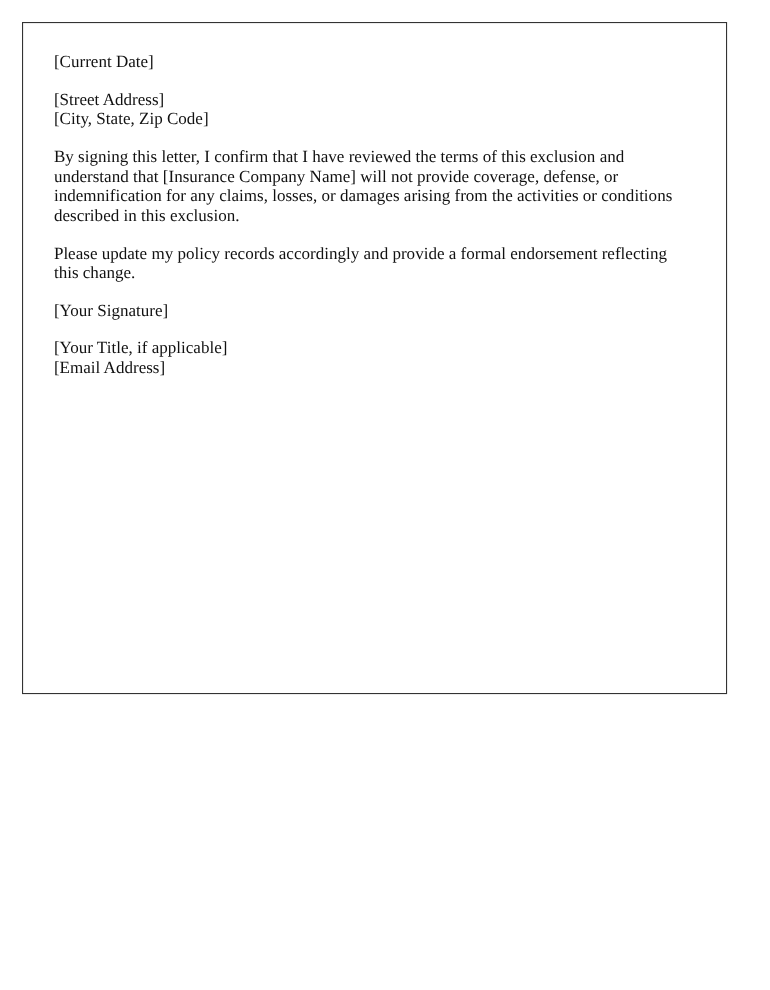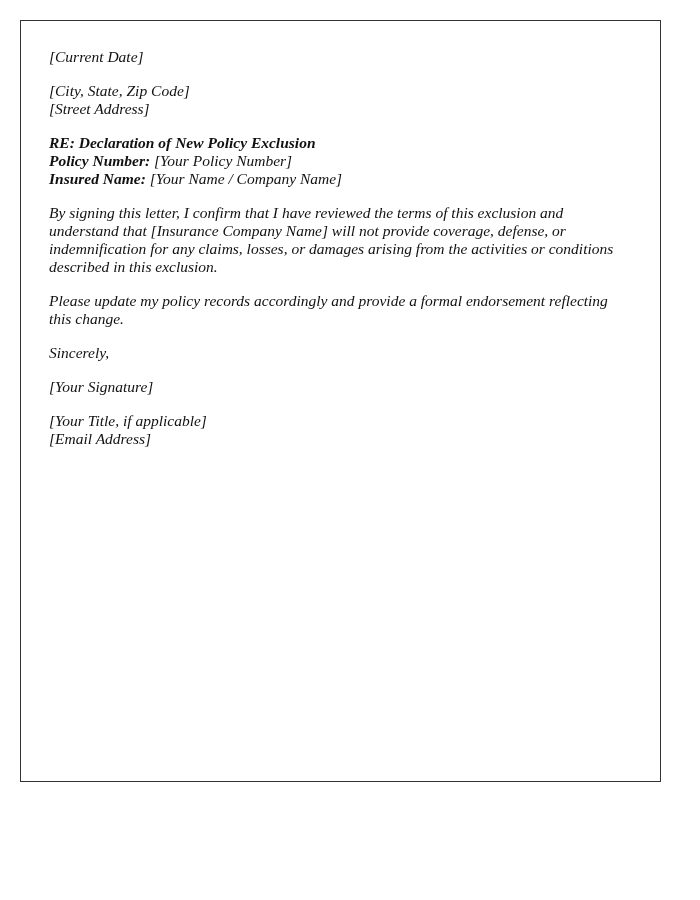--- a/index.html
+++ b/index.html
@@ -11,29 +11,28 @@
       width: 700px;
       height: 900px;
       position: relative;
       overflow: hidden;
     }
     .letter {
       position: absolute;
       left: 20px;
       top: 20px;
       width: 641px;
-      height: 762px;
+      height: 611px;
       box-sizing: border-box;
       border: 1px solid #333333;
       padding: 27px 28px 0 28px;
       font-family: "Liberation Serif", serif;
       font-size: 15.5px;
       line-height: 18px;
       color: #111111;
-      font-style: italic;
     }
     .block {
       margin: 0 0 16px 0;
     }
     .line {
       display: block;
     }
     .bold-label {
       font-weight: bold;
     }
@@ -41,39 +40,33 @@
 </head>
 <body>
 
 <div class="letter">
 
   <div class="block">
     <span class="line">[Current Date]</span>
   </div>
 
   <div class="block">
+    <span class="line">[Street Address]</span>
     <span class="line">[City, State, Zip Code]</span>
-    <span class="line">[Street Address]</span>
   </div>
 
-  <div class="block">
-    <span class="line bold-label">RE: Declaration of New Policy Exclusion</span>
-    <span class="line"><span class="bold-label">Policy Number:</span><span> [Your Policy Number]</span></span>
-    <span class="line"><span class="bold-label">Insured Name:</span><span> [Your Name / Company Name]</span></span>
-  </div>
 
 
 
 
   <div class="block">By signing this letter, I confirm that I have reviewed the terms of this exclusion and understand that [Insurance Company Name] will not provide coverage, defense, or indemnification for any claims, losses, or damages arising from the activities or conditions described in this exclusion.</div>
 
 
   <div class="block">Please update my policy records accordingly and provide a formal endorsement reflecting this change.</div>
 
-  <div class="block">Sincerely,</div>
 
   <div class="block">[Your Signature]</div>
 
   <div class="block">
     <span class="line">[Your Title, if applicable]</span>
     <span class="line">[Email Address]</span>
   </div>
 
 </div>
 

